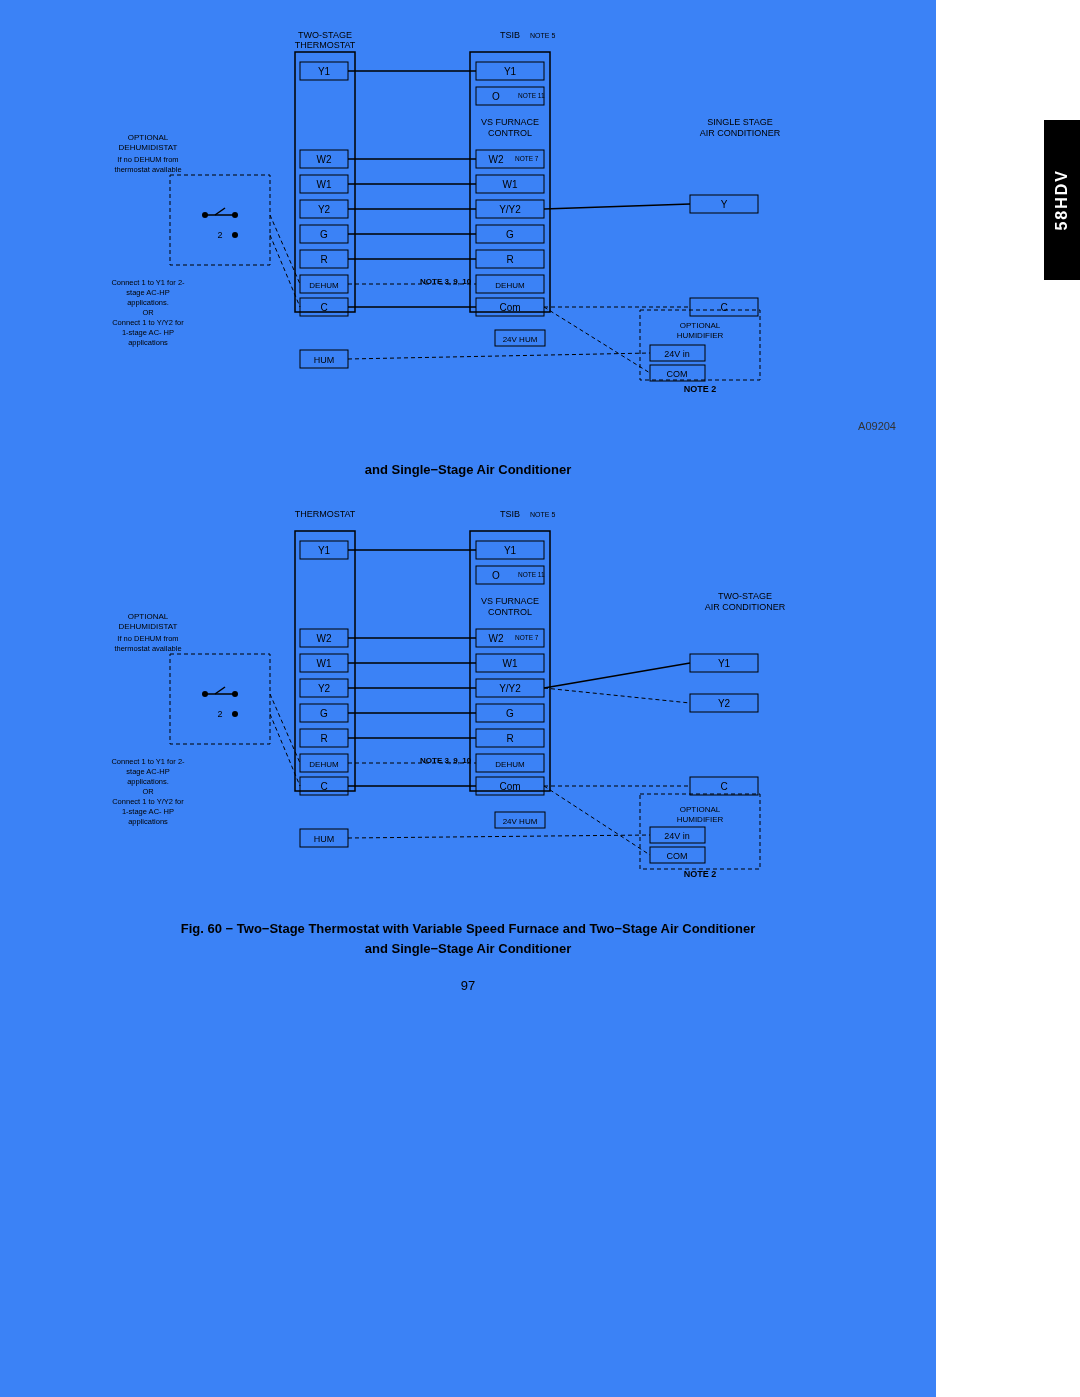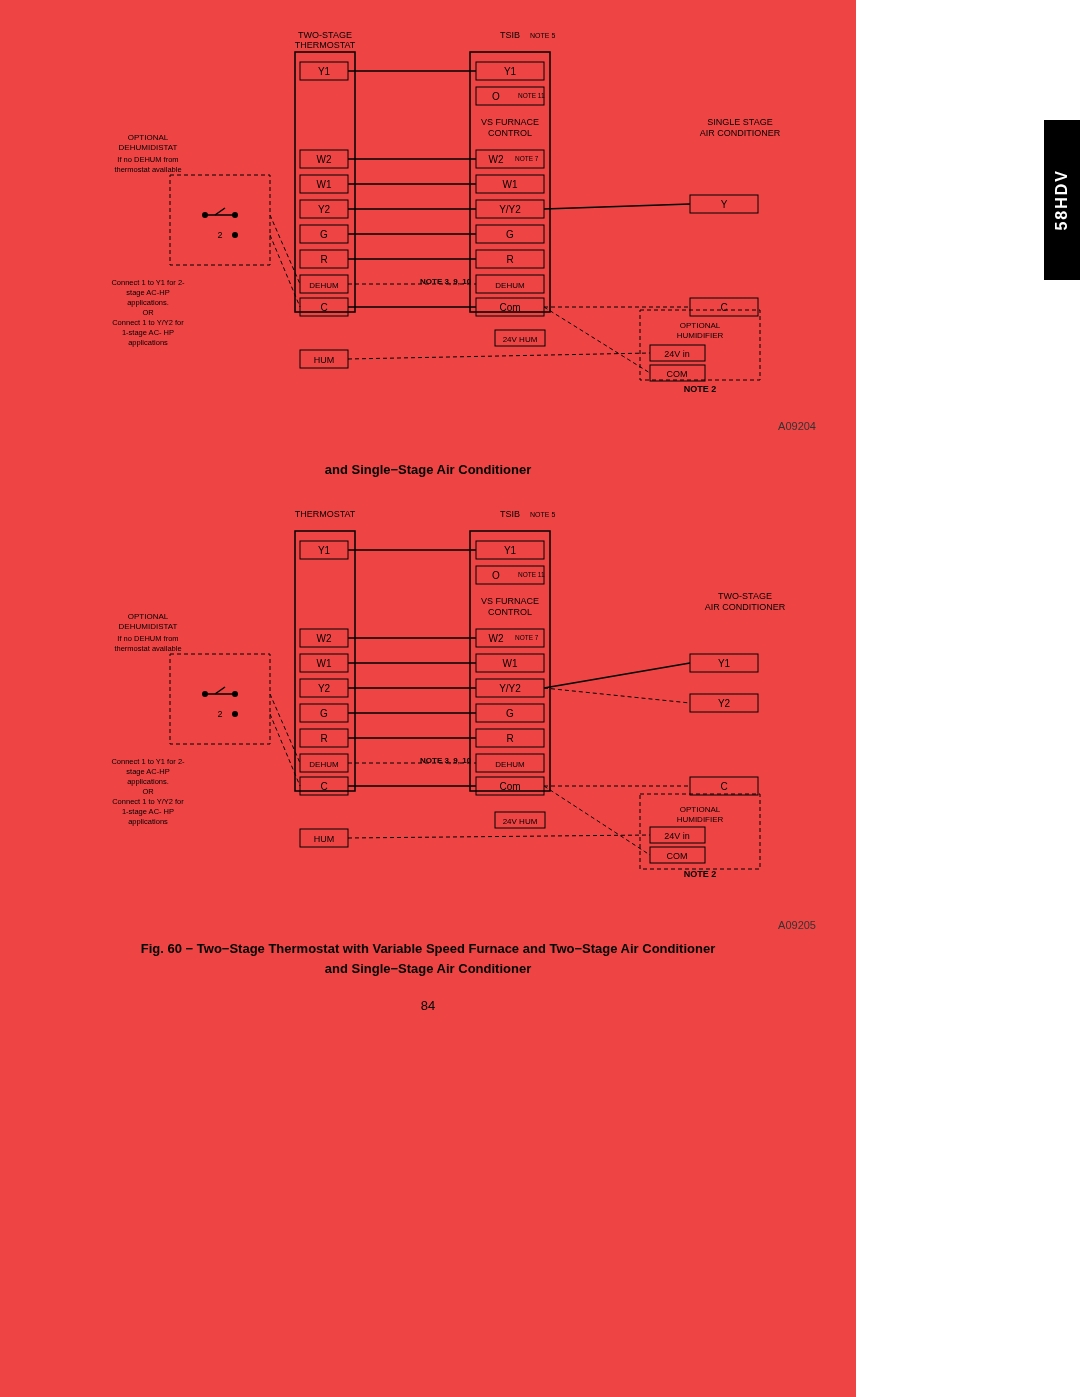--- a/index.html
+++ b/index.html
@@ -6,23 +6,23 @@
     body {
       background: #fff;
       font-family: Arial, sans-serif;
       width: 1080px;
       min-height: 1397px;
       position: relative;
       overflow-x: hidden;
     }
 
     .page {
-      width: 856px;
+      width: 936px;
       min-height: 1397px;
-      background: #ef4444;
+      background: #3b82f6;
       position: relative;
       padding: 20px 40px;
     }
 
     
     .side-tab {
       position: absolute;
       right: 0;
       top: 120px;
       width: 36px;
@@ -356,21 +356,20 @@
       <text x="108" y="295" text-anchor="middle" font-size="7.5" font-family="Arial">OR</text>
       <text x="108" y="305" text-anchor="middle" font-size="7.5" font-family="Arial">Connect 1 to Y/Y2 for</text>
       <text x="108" y="315" text-anchor="middle" font-size="7.5" font-family="Arial">1-stage AC- HP</text>
       <text x="108" y="325" text-anchor="middle" font-size="7.5" font-family="Arial">applications</text>
 
       <line x1="230" y1="195" x2="260" y2="264" stroke="#000" stroke-width="1" stroke-dasharray="4,3"></line>
       <line x1="230" y1="215" x2="260" y2="287" stroke="#000" stroke-width="1" stroke-dasharray="4,3"></line>
     </svg>
   </div>
 
-  <div class="fig-ref">A09205</div>
   <div class="figure-caption">
     <strong>Fig. 60 − Two−Stage Thermostat with Variable Speed Furnace and Two−Stage Air Conditioner</strong><br>
     <strong>and Single−Stage Air Conditioner</strong>
   </div>
 
-  <div class="page-number">84</div>
+  <div class="page-number">97</div>
 
 </div>
 
 </body></html>

